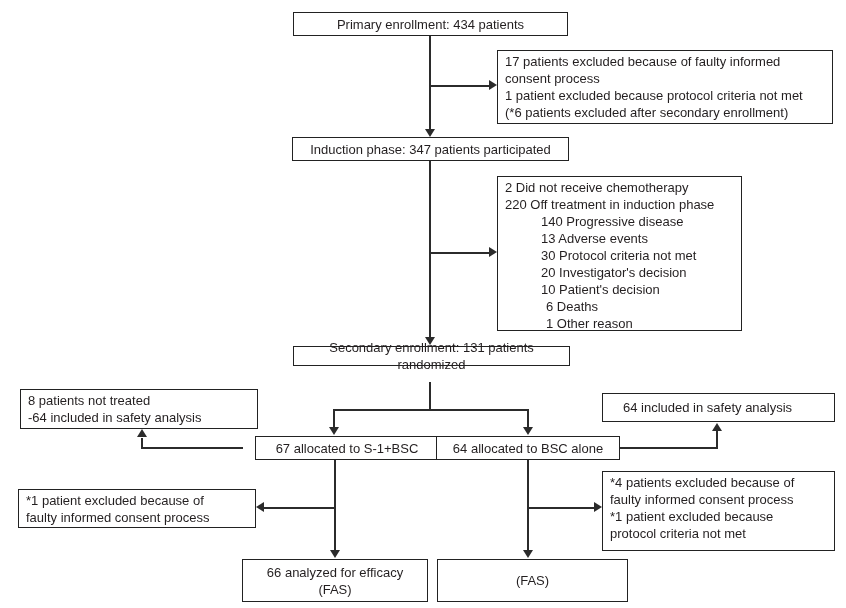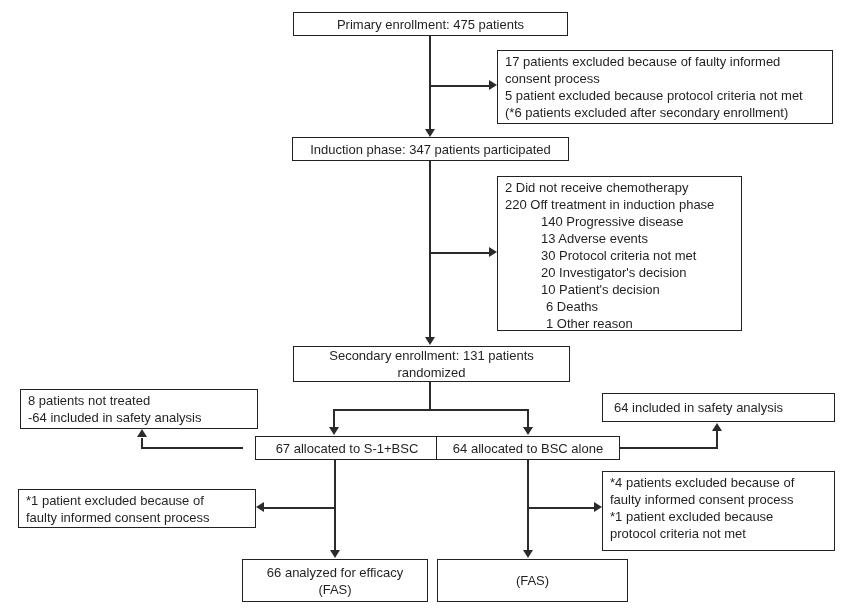--- a/index.html
+++ b/index.html
@@ -7,21 +7,21 @@
     position:relative; width:846px; height:608px; background:#ffffff;
     font-family:"Liberation Sans", sans-serif; font-size:13px; color:#231f20;
     overflow:hidden;
   }
   .box {
     position:absolute; box-sizing:border-box;
     border:1.5px solid #222222; background:#ffffff;
   }
   .center { display:flex; flex-direction:column; align-items:center; justify-content:center; text-align:center; }
   .pad { padding:2px 7px; }
-  .vpad { display:flex; flex-direction:column; justify-content:center; padding:0 11px; }
+  .vpad { display:flex; flex-direction:column; justify-content:center; padding:0 20px; }
   .line { white-space:nowrap; line-height:17px; }
   .indent1 { padding-left:36px; }
   .indent2 { padding-left:41px; }
   .vl { position:absolute; width:2px; background:#2b2b2b; }
   .hl { position:absolute; height:2px; background:#2b2b2b; }
   .arr { position:absolute; width:0; height:0; }
   .arr.down  { border-left:5px solid transparent; border-right:5px solid transparent; border-top:8px solid #2b2b2b; }
   .arr.up    { border-left:5px solid transparent; border-right:5px solid transparent; border-bottom:8px solid #2b2b2b; }
   .arr.left  { border-top:5px solid transparent; border-bottom:5px solid transparent; border-right:8px solid #2b2b2b; }
   .arr.right { border-top:5px solid transparent; border-bottom:5px solid transparent; border-left:8px solid #2b2b2b; }
@@ -62,47 +62,47 @@
   <div class="arr down" style="left:330px; top:550px;"></div>
   <div class="hl" style="left:264px; top:507px; width:71px;"></div>
   <div class="arr left" style="left:256px; top:502px;"></div>
 
   <div class="vl" style="left:527px; top:460px; height:91px;"></div>
   <div class="arr down" style="left:523px; top:550px;"></div>
   <div class="hl" style="left:528px; top:507px; width:66px;"></div>
   <div class="arr right" style="left:594px; top:502px;"></div>
 
   <div class="box center" style="left:293px; top:12px; width:275px; height:24px;">
-    <div class="line">Primary enrollment: 475 patients</div>
+    <div class="line">Primary enrollment: 434 patients</div>
   </div>
 
   <div class="box pad" style="left:497px; top:50px; width:336px; height:74px;">
     <div class="line">17 patients excluded because of faulty informed</div>
     <div class="line">consent process</div>
-    <div class="line">5 patient excluded because protocol criteria not met</div>
+    <div class="line">1 patient excluded because protocol criteria not met</div>
     <div class="line">(*6 patients excluded after secondary enrollment)</div>
   </div>
 
   <div class="box center" style="left:292px; top:137px; width:277px; height:24px;">
     <div class="line">Induction phase: 347 patients participated</div>
   </div>
 
   <div class="box pad" style="left:497px; top:176px; width:245px; height:155px;">
     <div class="line">2 Did not receive chemotherapy</div>
     <div class="line">220 Off treatment in induction phase</div>
     <div class="line indent1">140 Progressive disease</div>
     <div class="line indent1">13 Adverse events</div>
     <div class="line indent1">30 Protocol criteria not met</div>
     <div class="line indent1">20 Investigator's decision</div>
     <div class="line indent1">10 Patient's decision</div>
     <div class="line indent2">6 Deaths</div>
     <div class="line indent2">1 Other reason</div>
   </div>
 
-  <div class="box center" style="left:293px; top:346px; width:277px; height:36px;">
+  <div class="box center" style="left:293px; top:346px; width:277px; height:20px;">
     <div class="line">Secondary enrollment: 131 patients</div>
     <div class="line">randomized</div>
   </div>
 
   <div class="box pad" style="left:20px; top:389px; width:238px; height:40px;">
     <div class="line">8 patients not treated</div>
     <div class="line">-64 included in safety analysis</div>
   </div>
 
   <div class="box vpad" style="left:602px; top:393px; width:233px; height:29px;">

